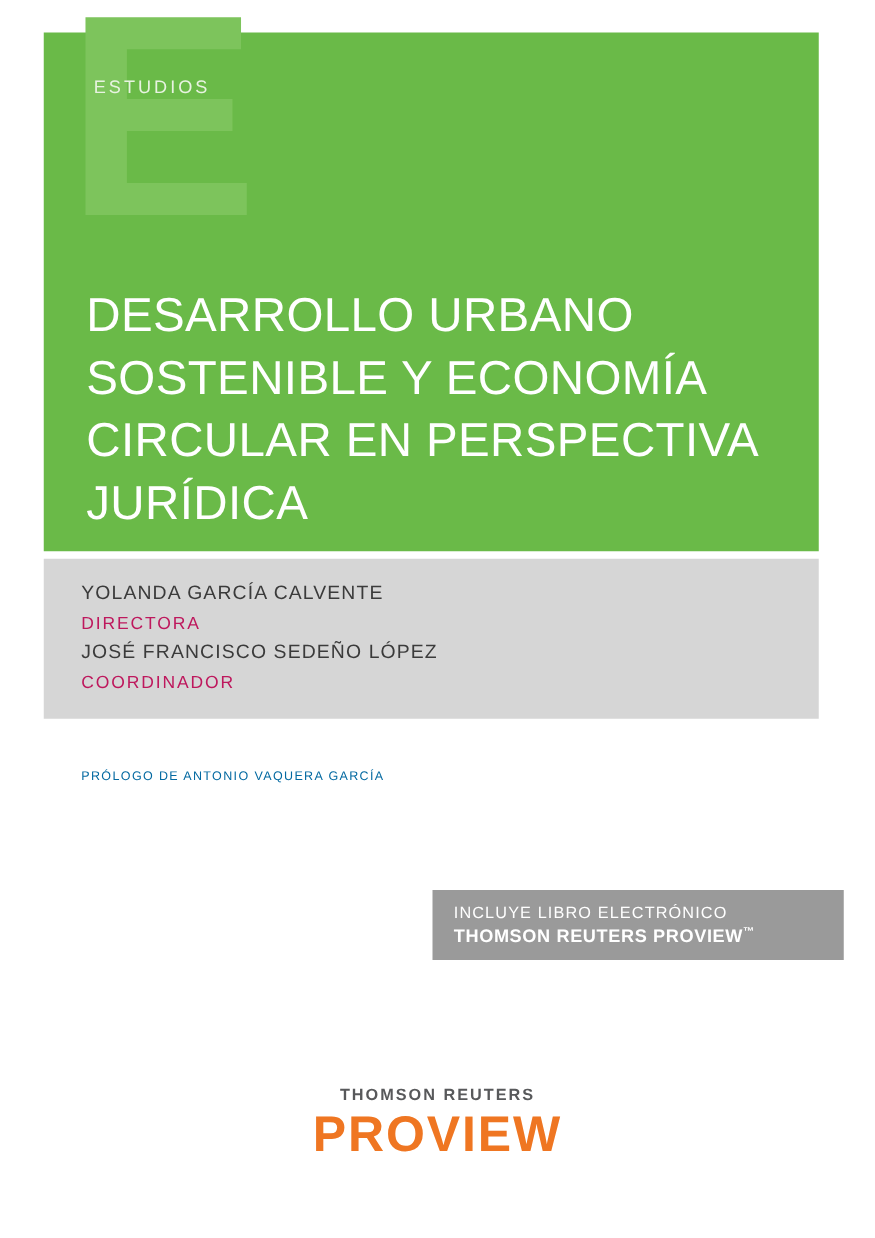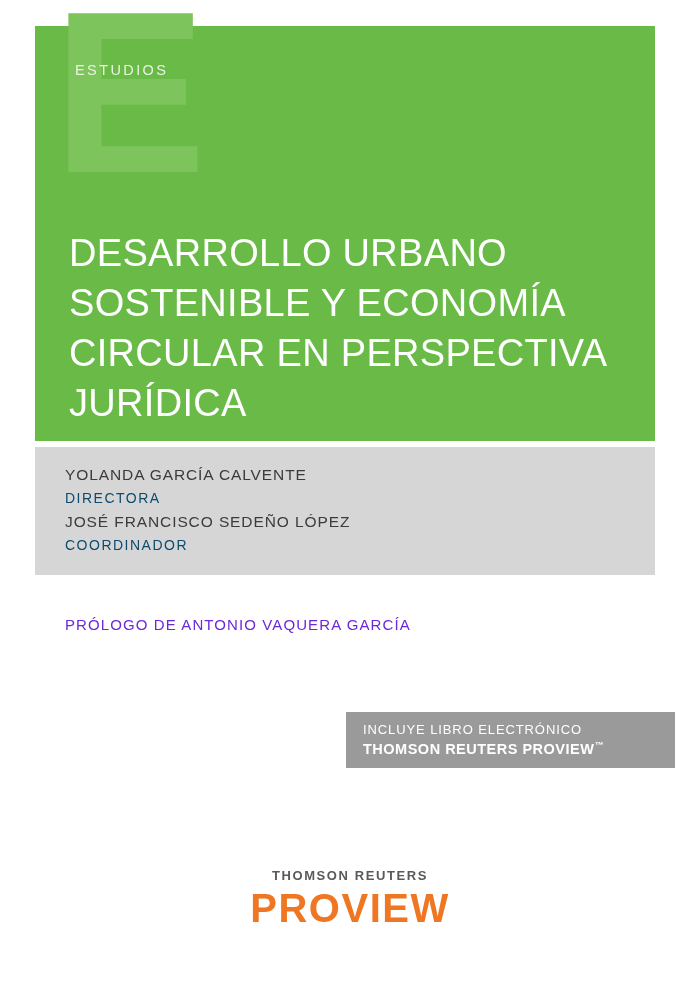--- a/index.html
+++ b/index.html
@@ -82,33 +82,33 @@
   .author-name {
     font-size: 15.5px;
     font-weight: 400;
     color: #3b3b3b;
     letter-spacing: 0.9px;
     line-height: 1.55;
   }
   .author-role {
     font-size: 14px;
     font-weight: 400;
-    color: #0c4a6e;
+    color: #be185d;
     letter-spacing: 1.5px;
     line-height: 1.62;
   }
 
   
   .prologue {
     position: absolute;
     left: 65px;
     top: 616px;
-    font-size: 15px;
+    font-size: 10px;
     letter-spacing: 1.1px;
-    color: #6d28d9;
+    color: #0369a1;
   }
 
   
   .proview {
     position: absolute;
     left: 346px;
     top: 712px;
     width: 309px;
     height: 56px;
     background: #9a9a9a;

